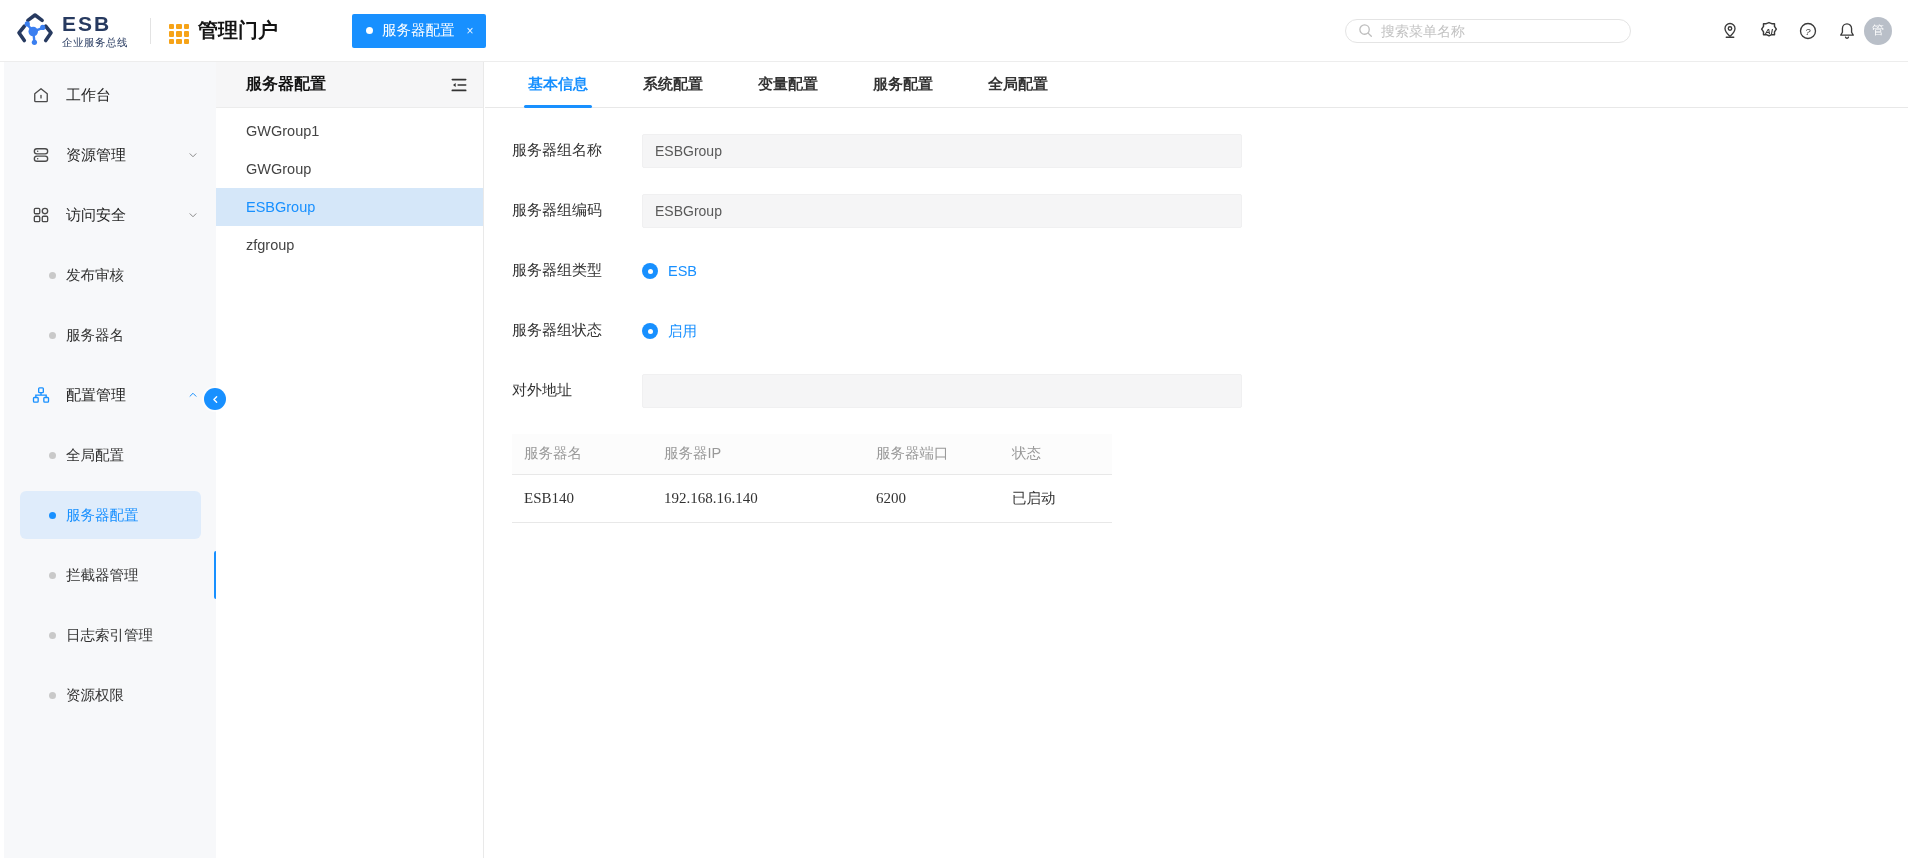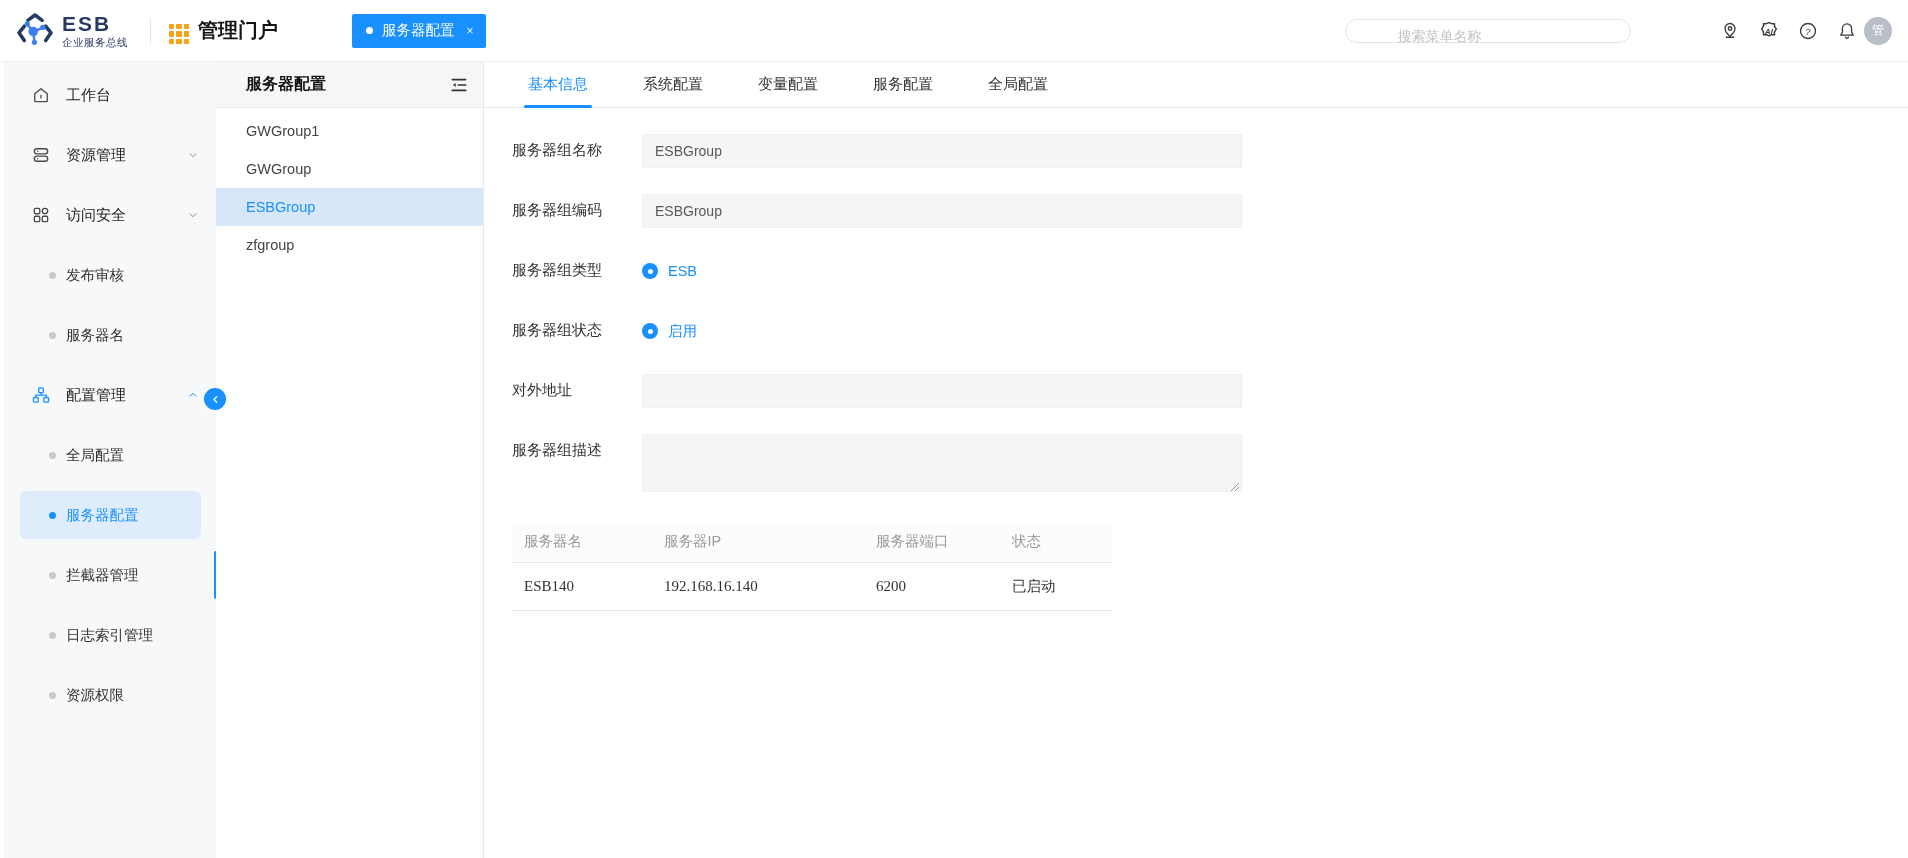--- a/index.html
+++ b/index.html
@@ -27,21 +27,21 @@
   .work-tab {
     margin-left:74px; height:34px; background:#1890ff; border-radius:2px;
     display:flex; align-items:center; padding:0 12px 0 14px; gap:9px; cursor:pointer;
   }
   .work-tab .dot { width:7px; height:7px; border-radius:50%; background:#fff; }
   .work-tab .label { color:#fff; font-size:14.5px; }
   .work-tab .close { color:#fff; font-size:12px; margin-left:3px; opacity:.9; }
   .topbar-right { margin-left:auto; display:flex; align-items:center; }
   .search-box {
     width:286px; height:24px; border:1px solid #e4e4e4; border-radius:16px;
-    display:flex; align-items:center; padding:0 12px; gap:8px; background:#fff;flex-direction:column;
+    display:flex; align-items:center; padding:0 12px; gap:8px; background:#fff;
   }
   .search-box input {
     border:none; outline:none; flex:1; font-size:14px; color:#555; background:transparent;
     font-family:inherit;
   }
   .search-box input::placeholder { color:#c3c3c3; }
   .top-icons { display:flex; align-items:center; gap:17px; margin-left:88px; margin-right:6px;font-style:italic; }
   .top-icon { width:22px; height:22px; color:#3a3a3a; cursor:pointer; display:flex; align-items:center; justify-content:center; }
   .avatar {
     width:28px; height:28px; border-radius:50%; background:#b9bfc8; color:#fff;
@@ -91,21 +91,21 @@
   }
   .group-item.selected { background:#d5e7f9; color:#1890ff; }
   
   .main { position:absolute; left:485px; top:62px; right:0; bottom:0; background:#fff; }
   .tabbar {
     height:46px; border-bottom:1px solid #e8e8e8; display:flex; align-items:stretch;
     padding-left:39px;
   }
   .tab {
     display:flex; align-items:center; margin-right:47px; font-size:15px; color:#333;
-    cursor:pointer; position:relative; padding:0 4px;
+    cursor:pointer; position:relative; padding:0 4px;font-weight:bold;
   }
   .tab.active { color:#1890ff; }
   .tab.active::after {
     content:""; position:absolute; left:0; right:0; bottom:-1px; height:3px;
     background:#1890ff; border-radius:2px;
   }
   .form { padding:26px 0 0 27px; }
   .form-row { display:flex; margin-bottom:26px; }
   .form-label { width:130px; font-size:15px; color:#333; padding-top:7px; flex:none; }
   .form-input {
@@ -372,30 +372,20 @@
             <span class="radio-inner"></span>
           </span>
         <span class="radio-label">启用</span>
       </div>
     </div>
     <div class="form-row">
       <span class="form-label">对外地址</span>
       <input class="form-input" value="" style="">
     </div>
     <div class="form-row">
-      <span class="form-label">服务器组描述</span>
-      <div class="textarea-wrap">
-        <textarea class="form-textarea" value="" style=""></textarea>
-        <svg class="resize-grip" viewBox="0 0 10 10" stroke="currentColor" stroke-width="1">
-          <line x1="2" y1="10" x2="10" y2="2"></line>
-            <line x1="6" y1="10" x2="10" y2="6"></line>
-        </svg>
-      </div>
-    </div>
-    <div class="form-row">
       <table class="srv-table">
         <thead>
           <tr>
             <th class="col-name">服务器名</th>
             <th class="col-ip">服务器IP</th>
             <th class="col-port">服务器端口</th>
             <th class="col-status">状态</th>
           </tr>
         </thead>
         <tbody>

